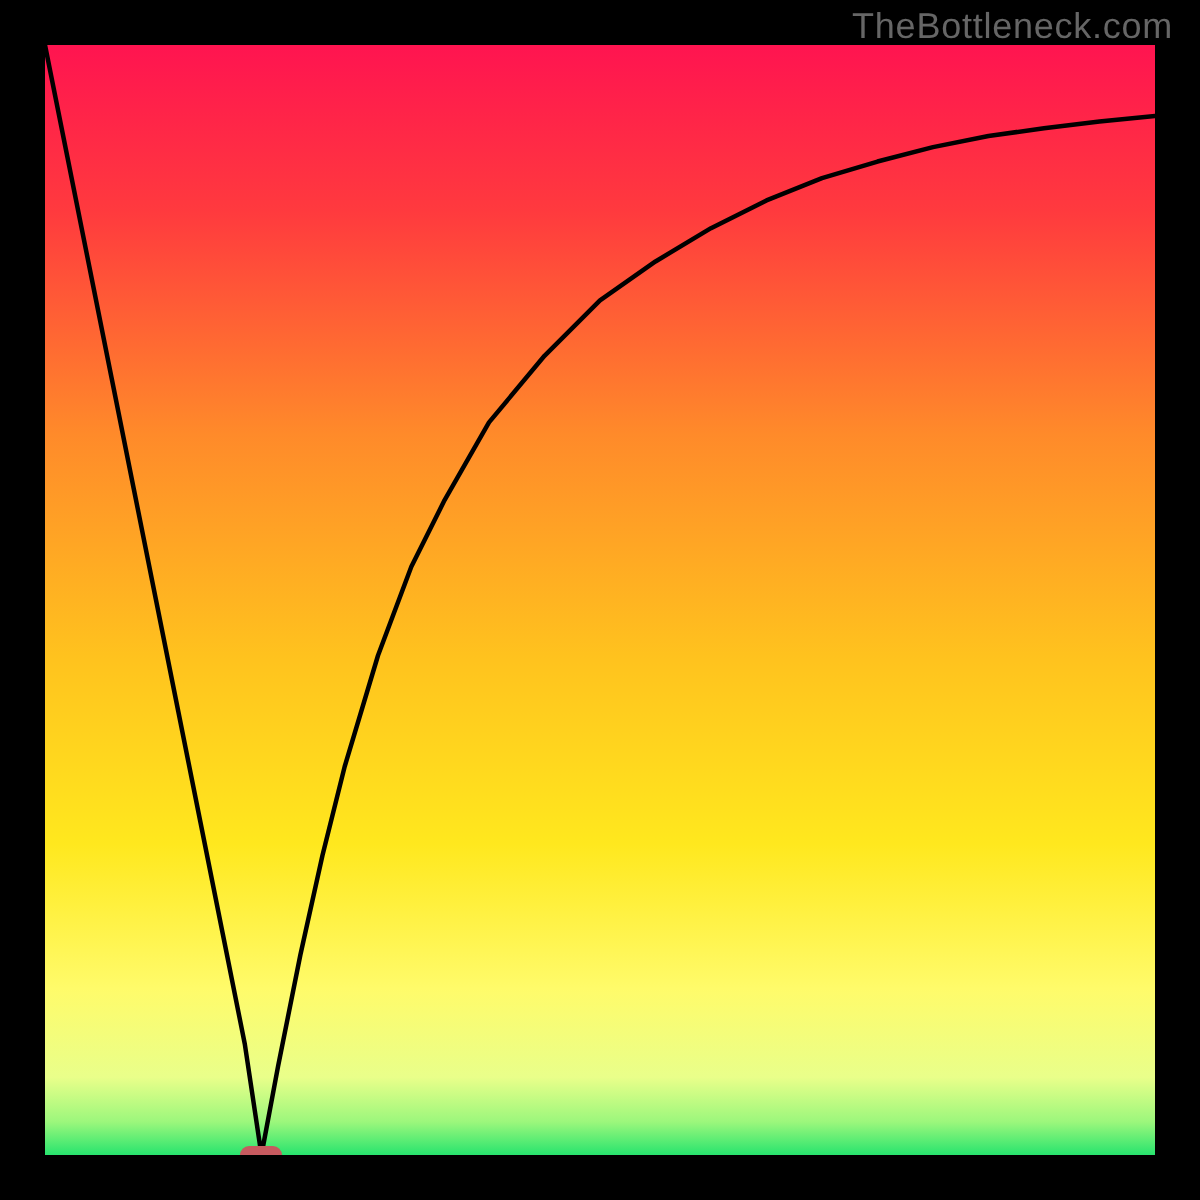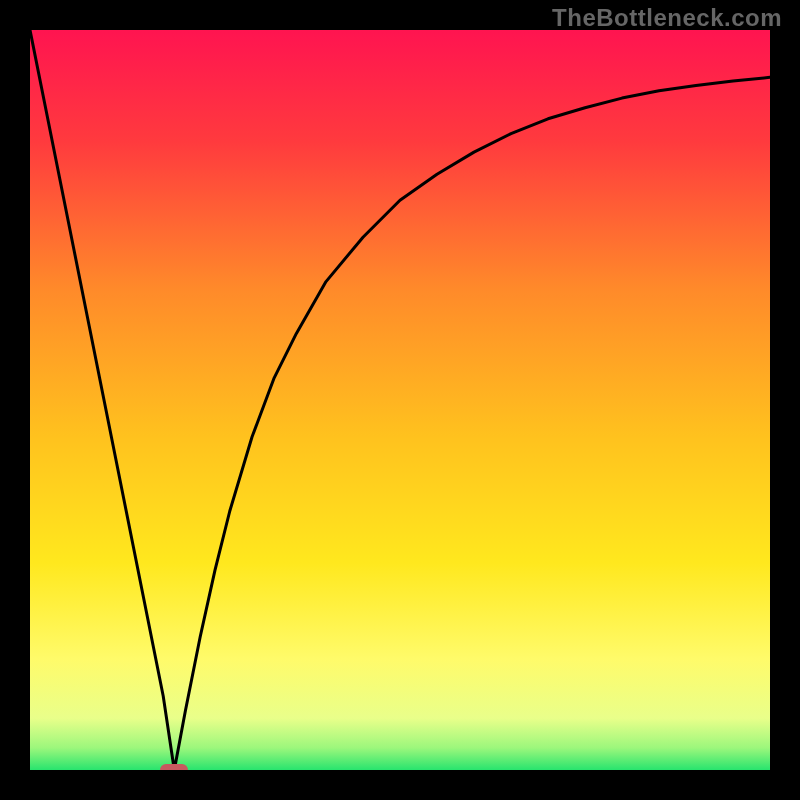--- a/index.html
+++ b/index.html
@@ -16,21 +16,21 @@
     width: 800px;
     height: 800px;
     background: #000;
   }
   .watermark {
     position: absolute;
     top: 4px;
     right: 18px;
     color: #666;
     font-size: 24px;
-    font-weight: 700;
+    font-weight: 400;
     letter-spacing: 0.5px;
     z-index: 10;
   }
   .plot-area {
     position: absolute;
     left: 30px;
     top: 30px;
     width: 740px;
     height: 740px;
     overflow: hidden;

